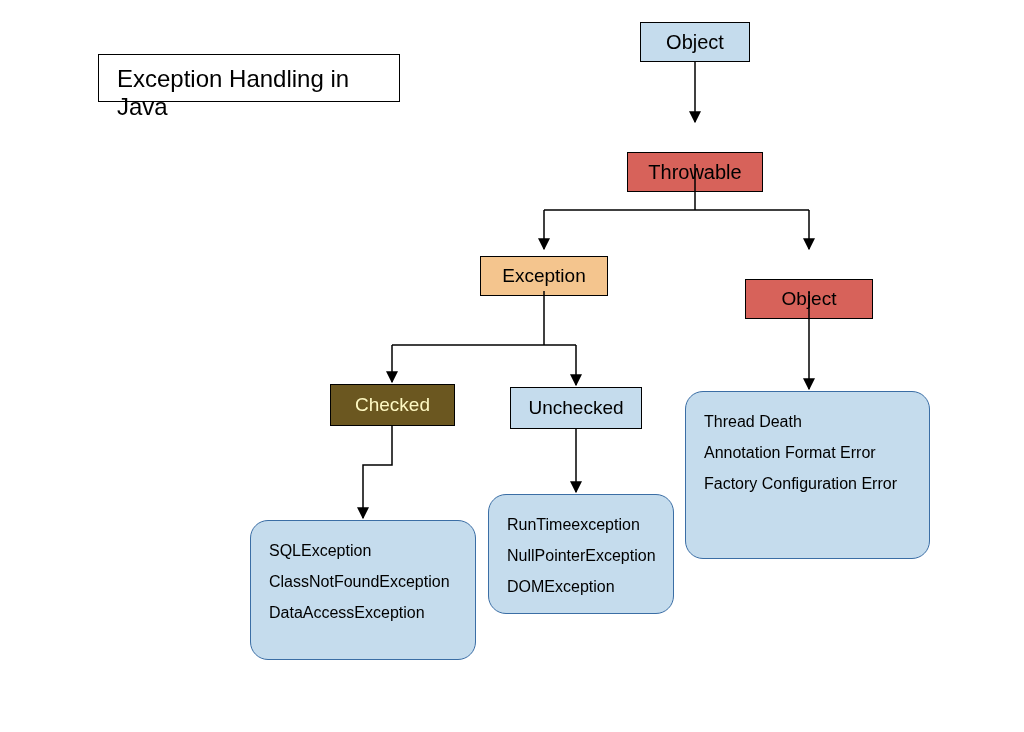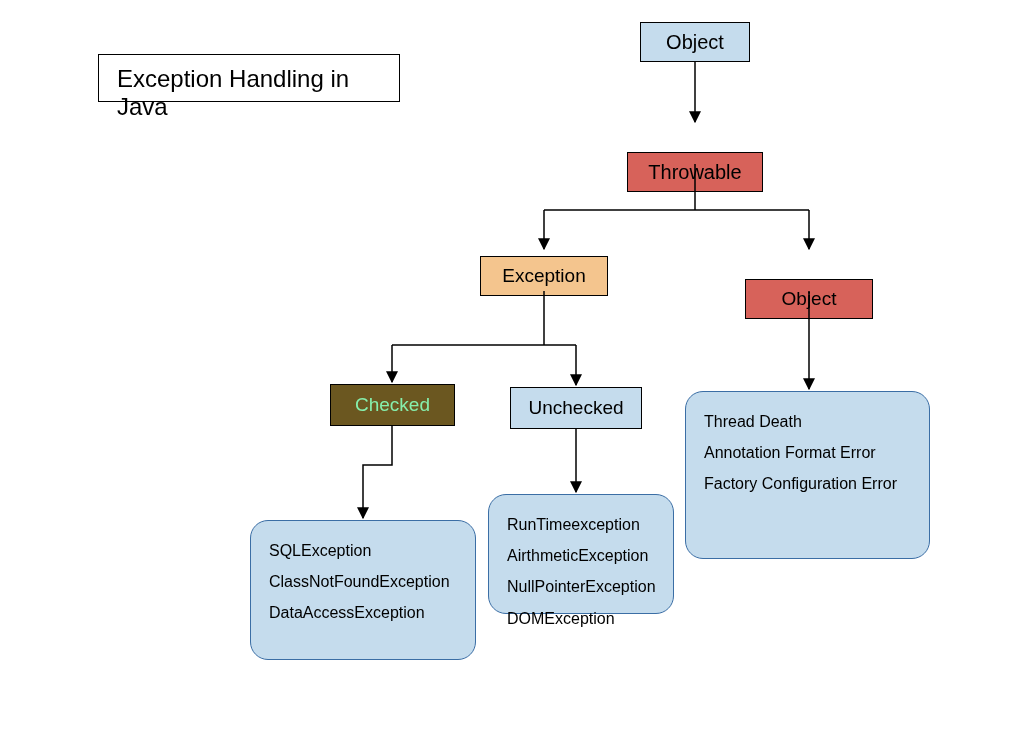--- a/index.html
+++ b/index.html
@@ -30,21 +30,21 @@
     position: absolute;
     border: 1px solid #000;
     padding: 10px 18px;
     font-size: 24px;
     background: #fff;
     box-sizing: border-box;
   }
   .blue  { background: #c5dced; }
   .red   { background: #d7625a; margin-top: 28px; }
   .peach { background: #f4c58e; }
-  .olive { background: #6b5720; color: #86efac; }
+  .olive { background: #6b5720; color: #fef9c3; }
   .panel {
     position: absolute;
     background: #c5dced;
     border: 1px solid #3b6ea5;
     border-radius: 18px;
     box-sizing: border-box;
     padding: 14px 18px;
     font-size: 16px;
     line-height: 1.95;
   }
@@ -76,21 +76,20 @@
   <div class="box blue" style="left:510px; top:387px; width:132px; height:42px; font-size:19px;">Unchecked</div>
 
   <div class="panel" style="left:250px; top:520px; width:226px; height:140px;">
     <div>SQLException</div>
     <div>ClassNotFoundException</div>
     <div>DataAccessException</div>
   </div>
 
   <div class="panel" style="left:488px; top:494px; width:186px; height:120px;">
     <div>RunTimeexception</div>
-    <div>AirthmeticException</div>
     <div>NullPointerException</div>
     <div>DOMException</div>
   </div>
 
   <div class="panel" style="left:685px; top:391px; width:245px; height:168px;">
     <div>Thread Death</div>
     <div>Annotation Format Error</div>
     <div>Factory Configuration Error</div>
   </div>
 

